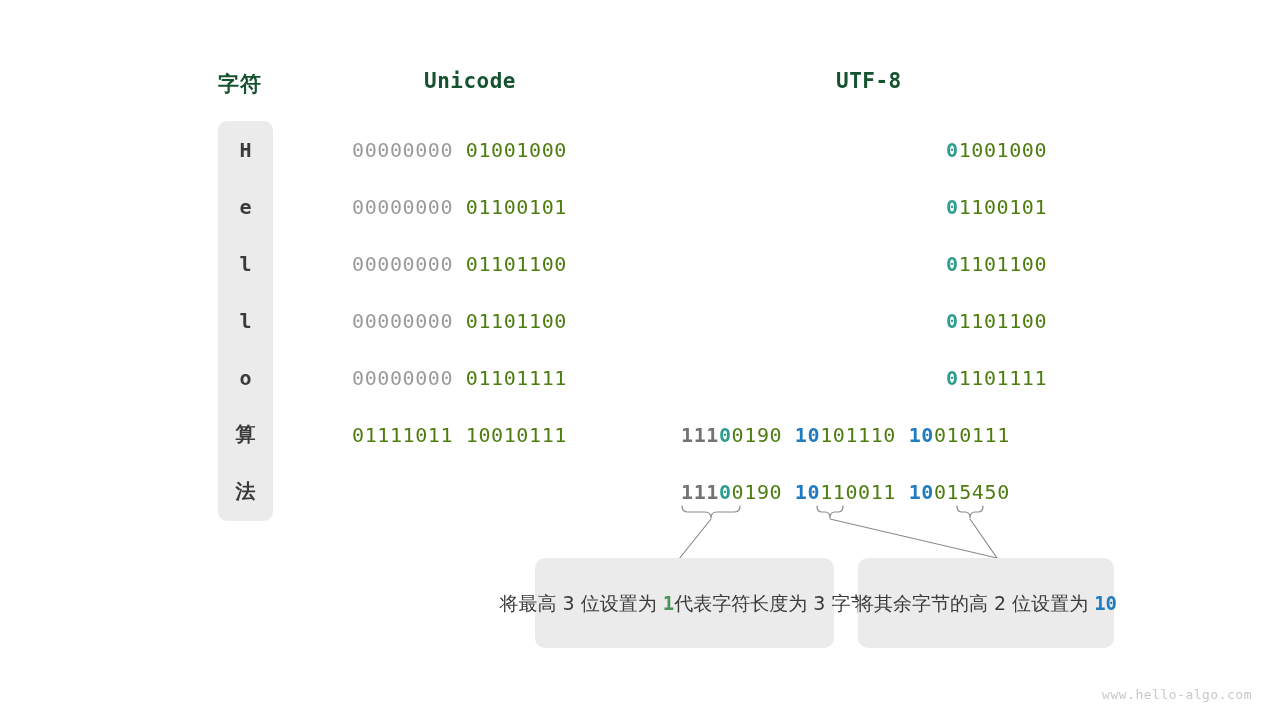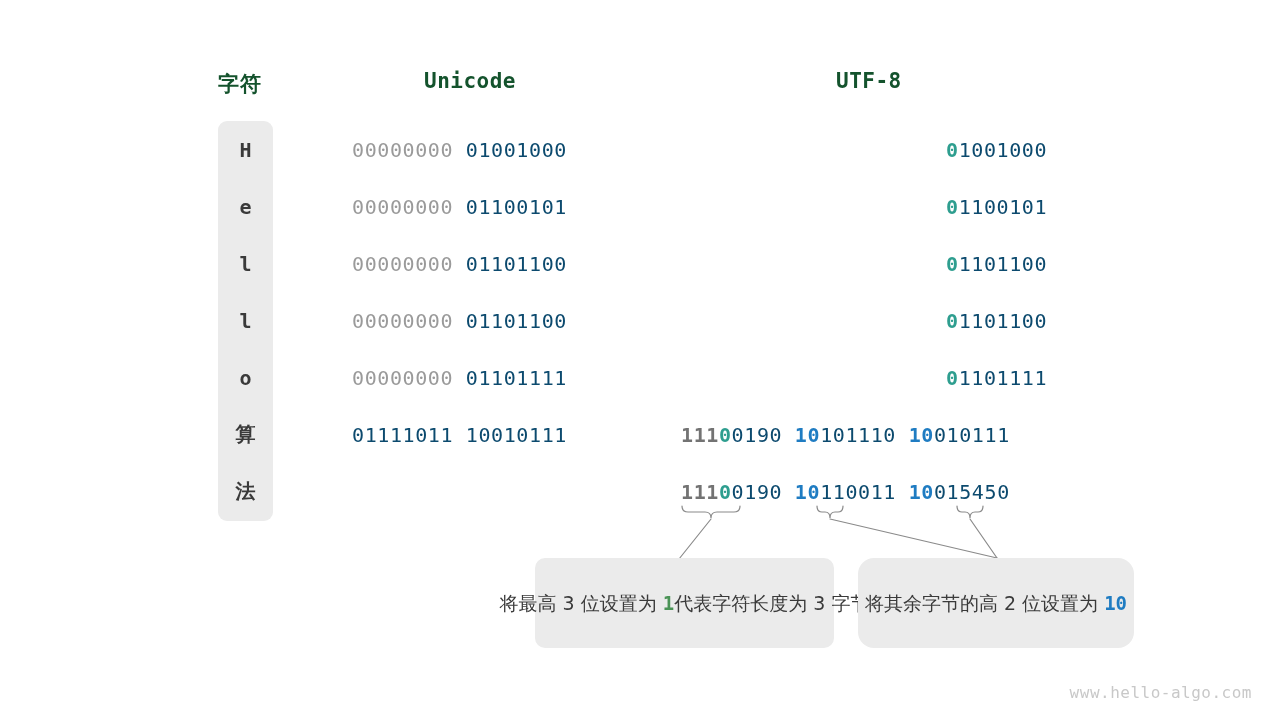--- a/index.html
+++ b/index.html
@@ -74,60 +74,60 @@
     font-size: 20px;
     letter-spacing: 0.6px;
     white-space: pre;
     color: #3a3a3a;
   }
   .bits.unicode { left: 352px; }
   .bits.utf8-ascii { left: 946px; }
   .bits.utf8-multi { left: 681px; }
 
   .b-dim   { color: #9a9a9a; }
-  .b-dark  { color: #0c4a6e; }
+  .b-dark  { color: #4d7c0f; }
   .b-teal  { color: #2e9e8f; font-weight: bold; }
   .b-green { color: #737373; font-weight: bold; }
   .b-blue  { color: #1f7cc2; font-weight: bold; }
 
   
   .callout {
     position: absolute;
     background: #ebebeb;
     border-radius: 10px;
     display: flex;
     flex-direction: row;
     align-items: center;
     justify-content: center;
     font-family: "DejaVu Sans", "Liberation Sans", sans-serif;
     font-size: 19px;
     color: #3a3a3a;
     line-height: 31px;
   }
   #callout-1 { left: 535px; top: 558px; width: 299px; height: 90px; }
-  #callout-2 { left: 858px; top: 558px; width: 276px; height: 90px; border-radius: 16px; }
+  #callout-2 { left: 858px; top: 558px; width: 256px; height: 90px; }
   .callout .line { white-space: pre; }
   .hl-green { color: #4a9356; font-weight: bold; font-family: "DejaVu Sans Mono","Liberation Mono",monospace; }
   .hl-blue  { color: #1f7cc2; font-weight: bold; font-family: "DejaVu Sans Mono","Liberation Mono",monospace; }
 
   
   #connectors {
     position: absolute;
     left: 0; top: 0;
     width: 1280px; height: 720px;
     pointer-events: none;
   }
 
   
   #watermark {
     position: absolute;
     right: 28px;
     bottom: 18px;
     font-family: "DejaVu Sans Mono", "Liberation Mono", monospace;
-    font-size: 16px;
+    font-size: 13px;
     color: #c8c8c8;
     letter-spacing: 0.5px;
   }
 </style>
 </head>
 <body>
 
 <div id="figure">
 
   <div class="col-header cjk" id="hdr-char">字符</div>

